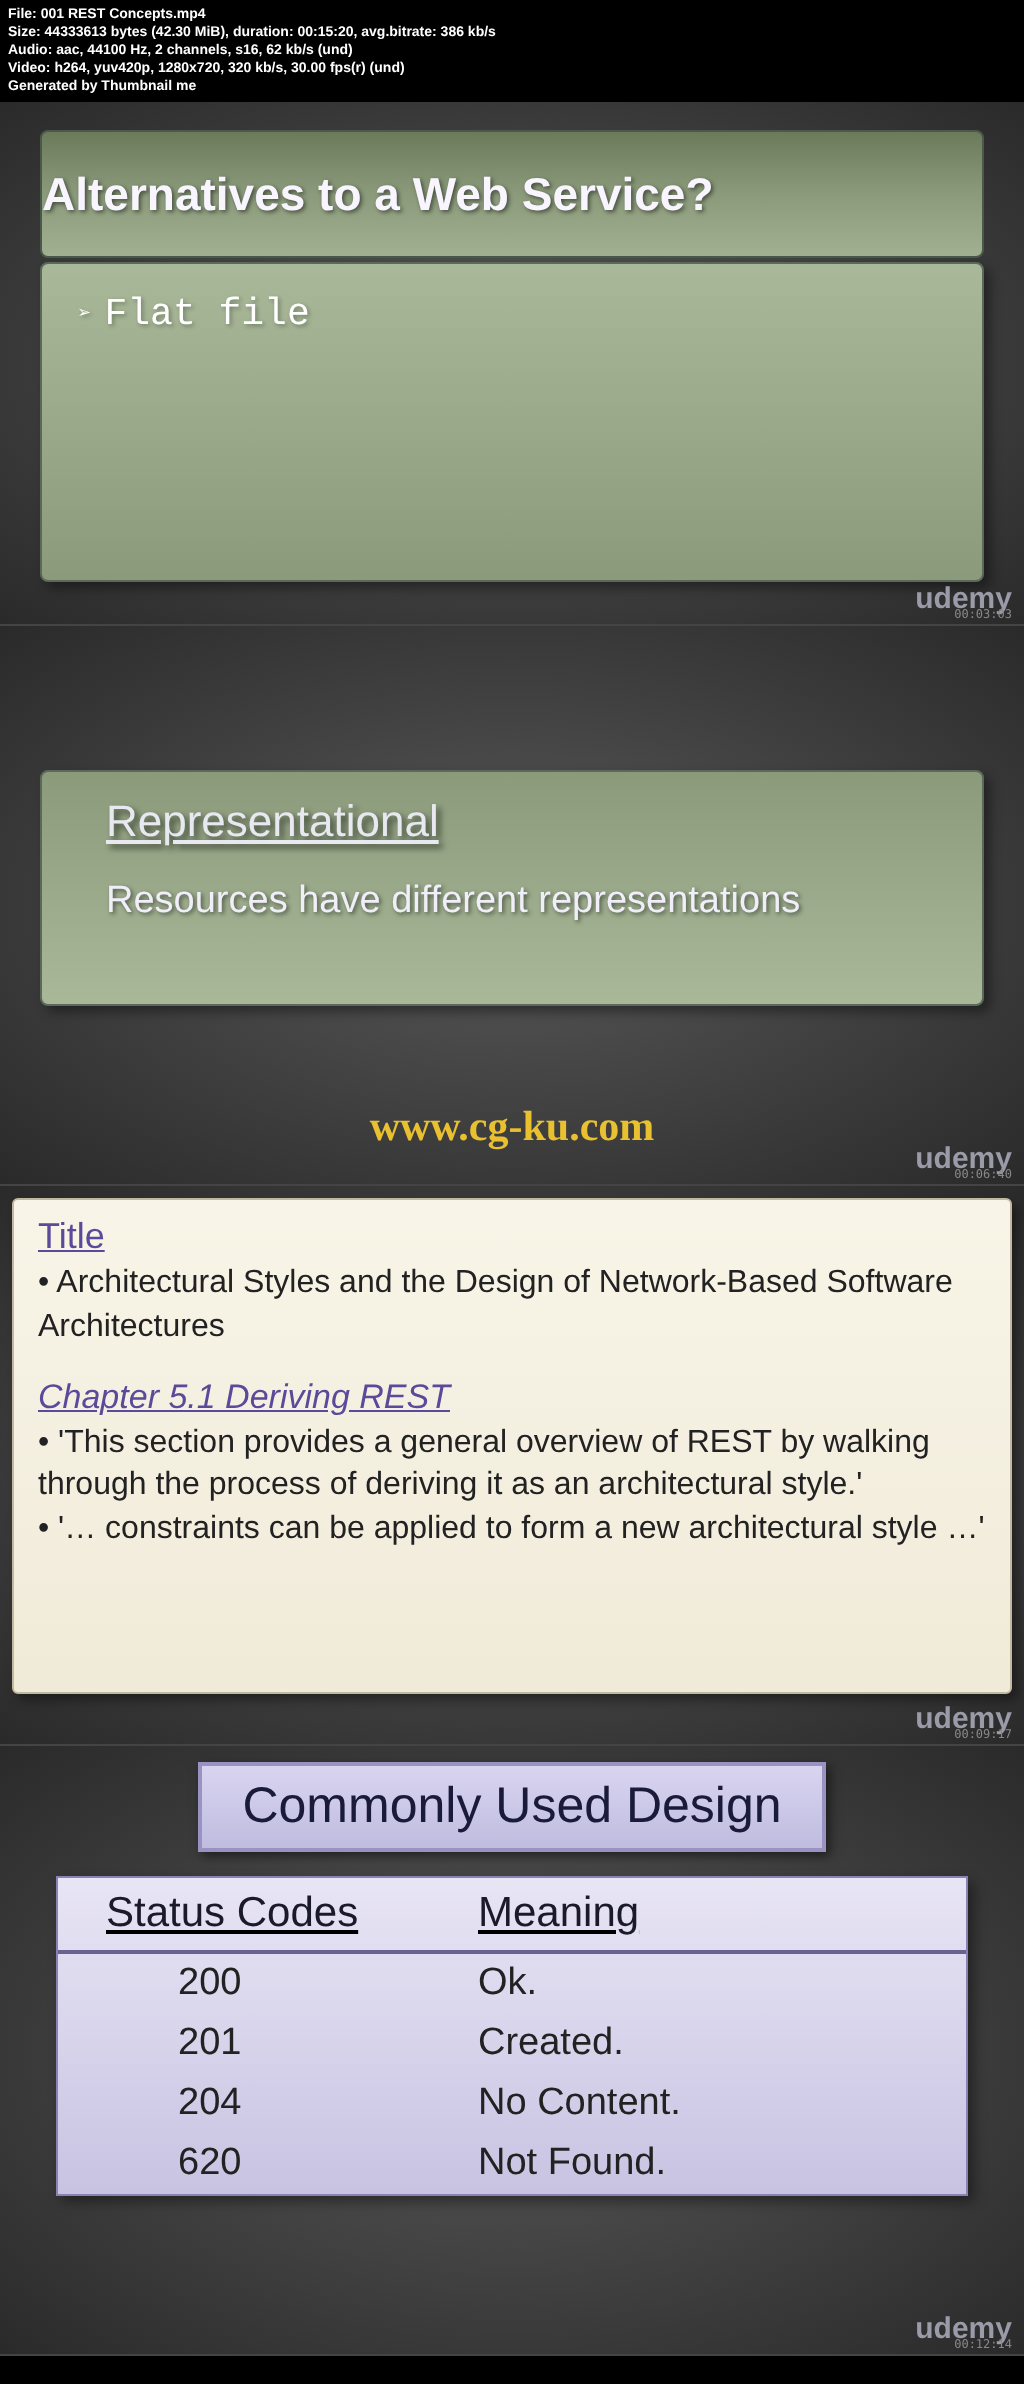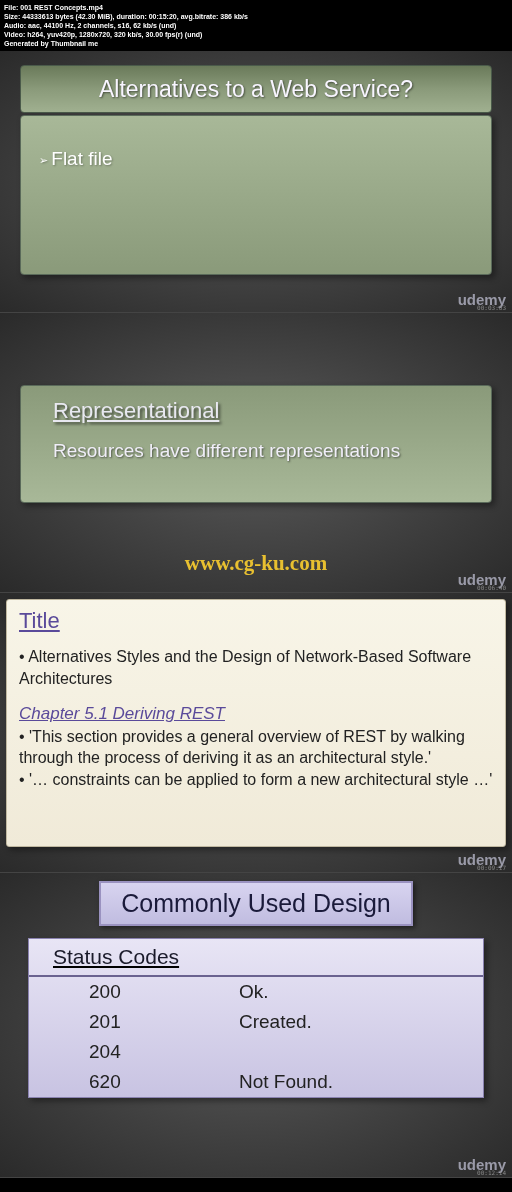--- a/index.html
+++ b/index.html
@@ -47,41 +47,41 @@
     bottom: 1px;
     right: 6px;
     color: #888;
     font-family: monospace;
     font-size: 6px;
   }
   
   
   .title-banner {
     margin: 14px 20px 2px 20px;
-    height: 48px;
+    height: 64px;
     background: linear-gradient(to bottom, #6a7a5a 0%, #8a9a7a 50%, #a0b090 100%);
     border: 1px solid #4a5a4a;
     border-radius: 4px;
     display: flex;
     align-items: center;
-    justify-content: center;
     color: #f8f5ff;
     font-size: 23px;
     text-shadow: 1px 1px 2px rgba(0,0,0,0.5);
-    font-weight: normal;
+    font-weight: bold;
   }
   
   .green-box {
     margin: 2px 20px 6px 20px;
     height: 160px;
     background: linear-gradient(to bottom, #a8b898 0%, #8a9a7a 100%);
     border: 1px solid #5a6a5a;
     border-radius: 4px;
-    padding: 32px 18px;
-    box-shadow: 3px 3px 6px rgba(0,0,0,0.4);
+    padding: 14px 18px;
+    box-shadow: 3px 3px 6px rgba(0,0,0,0.4);
+    font-family: Liberation Mono, monospace;
   }
   
   .bullet-item {
     color: #fff;
     font-size: 19px;
     text-shadow: 1px 1px 2px rgba(0,0,0,0.3);
   }
   
   .bullet-item::before {
     content: "➢ ";
@@ -131,23 +131,23 @@
     height: 248px;
     background: linear-gradient(to bottom, #f8f5e8 0%, #f0ead8 100%);
     border: 1px solid #c0b8a0;
     border-radius: 3px;
     padding: 8px 12px;
     box-shadow: 3px 3px 6px rgba(0,0,0,0.4);
   }
   
   .cream-heading {
     color: #5a4a9a;
-    font-size: 22px;
-    text-decoration: underline;
-    margin-bottom: 12px;
+    font-size: 18px;
+    text-decoration: underline;
+    margin-bottom: 2px;
   }
   
   .cream-text {
     color: #222;
     font-size: 16px;
     line-height: 1.35;
   }
   
   .cream-heading2 {
     color: #5a4a9a;
@@ -247,49 +247,51 @@
     <div class="rep-text">Resources have different representations</div>
   </div>
   <div class="watermark">www.cg-ku.com</div>
   <div class="udemy">udemy</div>
   <div class="timestamp">00:06:40</div>
 </div>
 
 <div class="panel panel3">
   <div class="cream-box">
     <div class="cream-heading">Title</div>
-    <div class="cream-text">• Alternatives Styles and the Design of Network-Based Software Architectures</div>
+    <div class="cream-text">• Architectural Styles and the Design of Network-Based Software Architectures</div>
     <div class="cream-heading2">Chapter 5.1 Deriving REST</div>
     <div class="cream-text">• 'This section provides a general overview of REST by walking through the process of deriving it as an architectural style.'</div>
     <div class="cream-text">• '… constraints can be applied to form a new architectural style …'</div>
   </div>
   <div class="udemy">udemy</div>
   <div class="timestamp">00:09:17</div>
 </div>
 
 <div class="panel panel4">
   <div class="codes-title-wrap">
     <div class="codes-title">
       <span>Commonly Used Design</span>
     </div>
   </div>
   <div class="codes-table">
     <div class="codes-header">
       <div class="col1">Status Codes</div>
+      <div class="col2">Meaning</div>
     </div>
     <div class="codes-row">
       <div class="col1">200</div>
       <div class="col2">Ok.</div>
     </div>
     <div class="codes-row">
       <div class="col1">201</div>
       <div class="col2">Created.</div>
     </div>
     <div class="codes-row">
       <div class="col1">204</div>
+      <div class="col2">No Content.</div>
     </div>
     <div class="codes-row">
       <div class="col1">620</div>
       <div class="col2">Not Found.</div>
     </div>
   </div>
   <div class="udemy">udemy</div>
   <div class="timestamp">00:12:14</div>
 </div>
 

